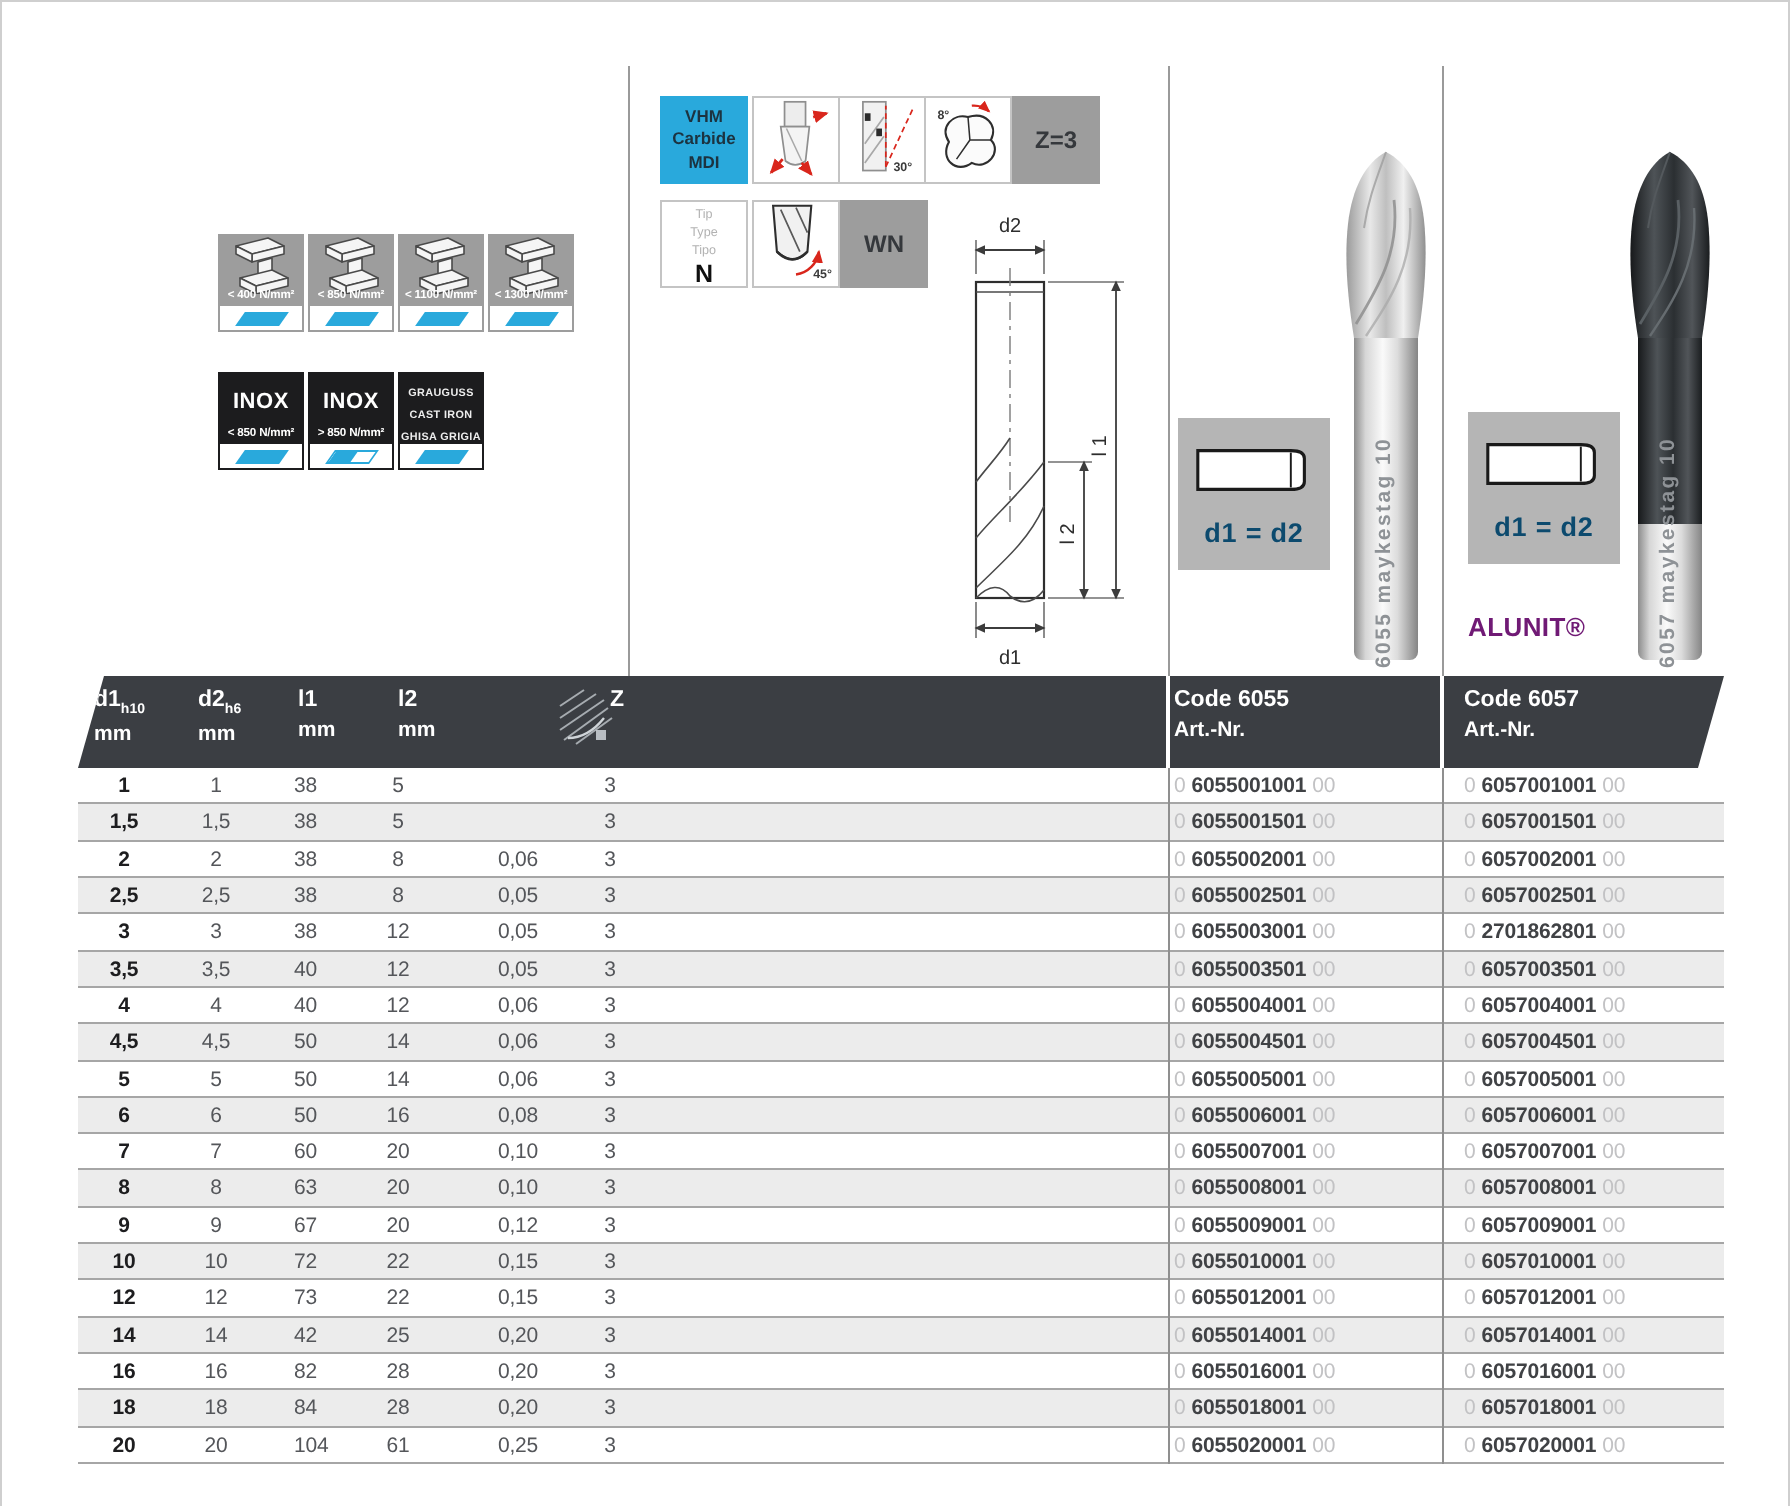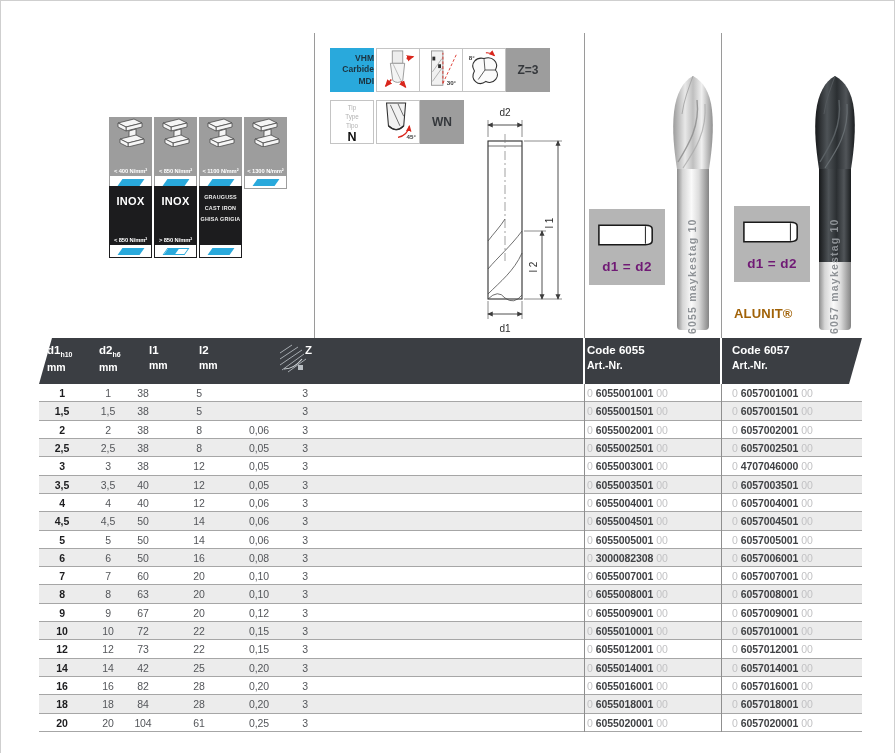--- a/index.html
+++ b/index.html
@@ -7,42 +7,42 @@
   body { font-family:"Liberation Sans","DejaVu Sans",sans-serif; }
   .page { position:relative; width:895px; height:753px; background:#fff;
           border-top:1px solid #cfcfcf; border-left:1px solid #cfcfcf; border-right:1px solid #cfcfcf;
           overflow:hidden; }
 
   
   .vdiv { position:absolute; top:32px; height:305px; width:1px; background:#9a9a9a; }
 
   
   .tile { position:absolute; width:43px; }
-  .tilebox { height:59px; background:#9d9d9d; position:relative; }
+  .tilebox { height:36px; background:#9d9d9d; position:relative; }
   .tilebox.black { background:#1c1c1e; }
   .tilebox.tall { height:53px; }
   .tlabel { position:absolute; bottom:2px; left:0; right:0; text-align:center;
             font-size:5.8px; font-weight:bold; color:#fff; letter-spacing:-0.1px; }
   .ttitle { position:absolute; top:9px; left:0; right:0; text-align:center;
             font-size:11px; font-weight:bold; color:#fff; letter-spacing:0.3px; }
   .ttitle.mid { top:17px; }
   .cilines { position:absolute; top:6px; left:0; right:0; text-align:center; }
   .ciline { font-size:5.4px; font-weight:bold; color:#ededed; line-height:2.0; letter-spacing:0.2px; }
   .tstrip { height:13px; background:#fff; border:1px solid #9d9d9d; border-top:none;
             display:flex; align-items:center; justify-content:center; }
   .tstrip.blackb { border-color:#1c1c1e; }
   .para { width:22px; height:7px; transform:skewX(-35deg); background:#29a9dc; }
   .para.half { background:#fff; border:1px solid #29a9dc; position:relative; overflow:hidden; }
   .para.half::before { content:""; position:absolute; top:0; left:0; bottom:0; width:55%; background:#29a9dc; }
   .ibeam { display:block; margin:4px auto 0 auto; }
 
   
   .ptile { position:absolute; width:44px; height:44px; background:#fff; border:1px solid #c4c4c4; }
   .ptile.cyan { background:#29a9dc; border:none; display:flex; flex-direction:column;
-                align-items:flex-end; justify-content:center; }
+                align-items:center; justify-content:center; }
   .ptile.gray { background:#9d9d9d; border:none; display:flex; align-items:center; justify-content:center;
                 font-size:12px; font-weight:bold; color:#35383c; }
   .vhmline { text-align:center; font-size:8.5px; font-weight:bold; color:#1c3340; line-height:1.3; }
   .typelines { text-align:center; font-size:6.3px; color:#b2b2b2; line-height:1.4; margin-top:3px; }
   .typeval { text-align:center; font-size:12.5px; font-weight:bold; color:#101010; }
   .ptxt { font-size:6.5px; font-weight:bold; fill:#3a3a3a; }
 
   
   .dimsvg { position:absolute; left:457px; top:100px; }
   .thin  { stroke:#6f6f6f; stroke-width:0.8; }
@@ -52,41 +52,41 @@
   .cline { stroke:#7a7a7a; stroke-width:0.7; stroke-dasharray:9 3 2 3; }
   .dtxt  { font-family:"Liberation Sans",sans-serif; font-size:10px; fill:#2d2d2d; }
 
   
   .millsvg { position:absolute; }
   .vtext { position:absolute; transform:rotate(-90deg); transform-origin:0 0;
            font-size:10.5px; font-weight:bold; color:#8e9296; letter-spacing:1.2px; white-space:nowrap; }
   .graybox { position:absolute; width:76px; height:76px; background:#b5b5b5; }
   .shanksvg { position:absolute; left:7px; top:13px; }
   .eqlabel { position:absolute; left:0; right:0; bottom:11px; text-align:center;
-             font-size:13.5px; font-weight:bold; color:#701a75; letter-spacing:0.4px; }
+             font-size:13.5px; font-weight:bold; color:#0c4a6e; letter-spacing:0.4px; }
   .brand { position:absolute; left:733px; top:305px; font-size:13px; font-weight:bold;
-           color:#a16207; letter-spacing:0.2px; }
+           color:#701a75; letter-spacing:0.2px; }
 
   
   .thead { position:absolute; left:38px; top:337px; width:823px; height:46px; background:#3b3e43;
            clip-path:polygon(13px 0, 100% 0, calc(100% - 13px) 100%, 0 100%); color:#fff; z-index:2; }
   .hcell { position:absolute; top:6px; }
   .hmain { font-size:11.5px; font-weight:bold; letter-spacing:0; }
   .hsub  { font-size:7px; }
   .hunit { font-size:10.5px; font-weight:bold; margin-top:3px; }
   .hgap  { position:absolute; top:0; width:2px; height:100%; background:#fff; }
   .hatchicon { position:absolute; left:239px; top:5px; }
 
   .tbody { position:absolute; left:38px; top:383px; width:823px; }
   .trow { position:relative; height:18.32px; border-bottom:1px solid #a6a6a6; background:#fff; }
   .trow.alt { background:#ececec; }
   .bc { position:absolute; top:0; line-height:18.4px; font-size:10.5px; color:#54565a; letter-spacing:-0.1px; }
   .c-d1 { left:2px;   width:42px; text-align:center; font-weight:bold; color:#1d1d1f; }
   .c-d2 { left:48px;  width:42px; text-align:center; }
-  .c-l1 { left:83px;  width:42px; text-align:center; }
+  .c-l1 { left:108px;  width:42px; text-align:left; }
   .c-l2 { left:139px; width:42px; text-align:center; }
   .c-ch { left:196px; width:48px; text-align:center; }
   .c-z  { left:256px; width:20px; text-align:center; }
   .c-c1 { left:548px; }
   .c-c2 { left:693px; }
   .code .cpre { color:#c2c2c4; }
   .code .cmid { color:#404245; font-weight:bold; margin:0 3px; }
   .code .csuf { color:#c2c2c4; }
   .bodyline { position:absolute; top:0; bottom:0; width:1px; background:#8f8f8f; z-index:3; }
 </style>
@@ -477,21 +477,21 @@
       <span class="bc c-c2 code"><span class="cpre">0</span><span class="cmid">6057002501</span><span class="csuf">00</span></span>
     </div>
       <div class="trow">
       <span class="bc c-d1">3</span>
       <span class="bc c-d2">3</span>
       <span class="bc c-l1">38</span>
       <span class="bc c-l2">12</span>
       <span class="bc c-ch">0,05</span>
       <span class="bc c-z">3</span>
       <span class="bc c-c1 code"><span class="cpre">0</span><span class="cmid">6055003001</span><span class="csuf">00</span></span>
-      <span class="bc c-c2 code"><span class="cpre">0</span><span class="cmid">4707046000</span><span class="csuf">00</span></span>
+      <span class="bc c-c2 code"><span class="cpre">0</span><span class="cmid">2701862801</span><span class="csuf">00</span></span>
     </div>
       <div class="trow alt">
       <span class="bc c-d1">3,5</span>
       <span class="bc c-d2">3,5</span>
       <span class="bc c-l1">40</span>
       <span class="bc c-l2">12</span>
       <span class="bc c-ch">0,05</span>
       <span class="bc c-z">3</span>
       <span class="bc c-c1 code"><span class="cpre">0</span><span class="cmid">6055003501</span><span class="csuf">00</span></span>
       <span class="bc c-c2 code"><span class="cpre">0</span><span class="cmid">6057003501</span><span class="csuf">00</span></span>
@@ -526,21 +526,21 @@
       <span class="bc c-c1 code"><span class="cpre">0</span><span class="cmid">6055005001</span><span class="csuf">00</span></span>
       <span class="bc c-c2 code"><span class="cpre">0</span><span class="cmid">6057005001</span><span class="csuf">00</span></span>
     </div>
       <div class="trow alt">
       <span class="bc c-d1">6</span>
       <span class="bc c-d2">6</span>
       <span class="bc c-l1">50</span>
       <span class="bc c-l2">16</span>
       <span class="bc c-ch">0,08</span>
       <span class="bc c-z">3</span>
-      <span class="bc c-c1 code"><span class="cpre">0</span><span class="cmid">3000082308</span><span class="csuf">00</span></span>
+      <span class="bc c-c1 code"><span class="cpre">0</span><span class="cmid">6055006001</span><span class="csuf">00</span></span>
       <span class="bc c-c2 code"><span class="cpre">0</span><span class="cmid">6057006001</span><span class="csuf">00</span></span>
     </div>
       <div class="trow">
       <span class="bc c-d1">7</span>
       <span class="bc c-d2">7</span>
       <span class="bc c-l1">60</span>
       <span class="bc c-l2">20</span>
       <span class="bc c-ch">0,10</span>
       <span class="bc c-z">3</span>
       <span class="bc c-c1 code"><span class="cpre">0</span><span class="cmid">6055007001</span><span class="csuf">00</span></span>

